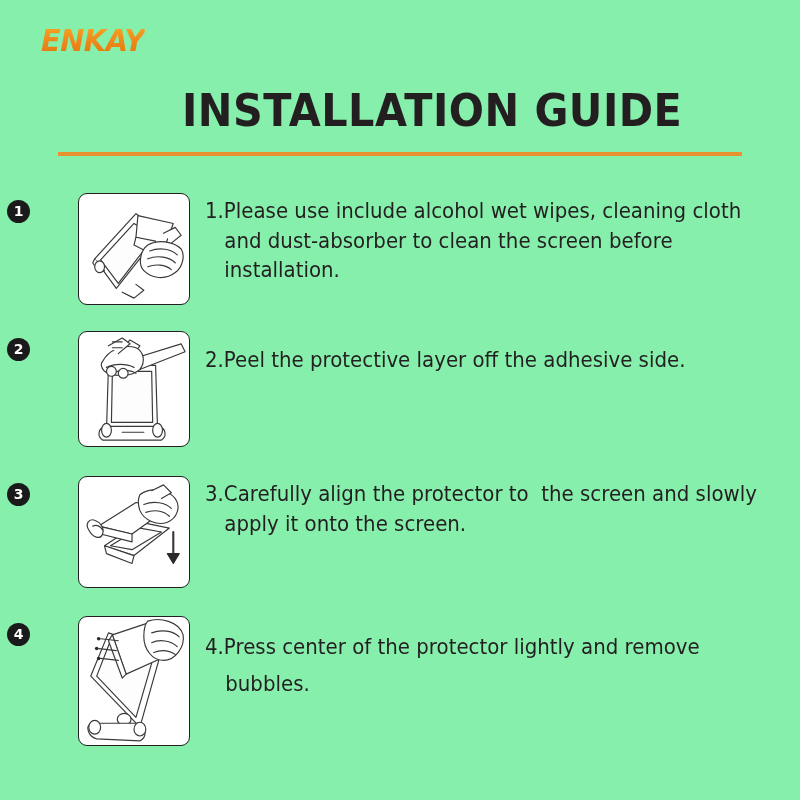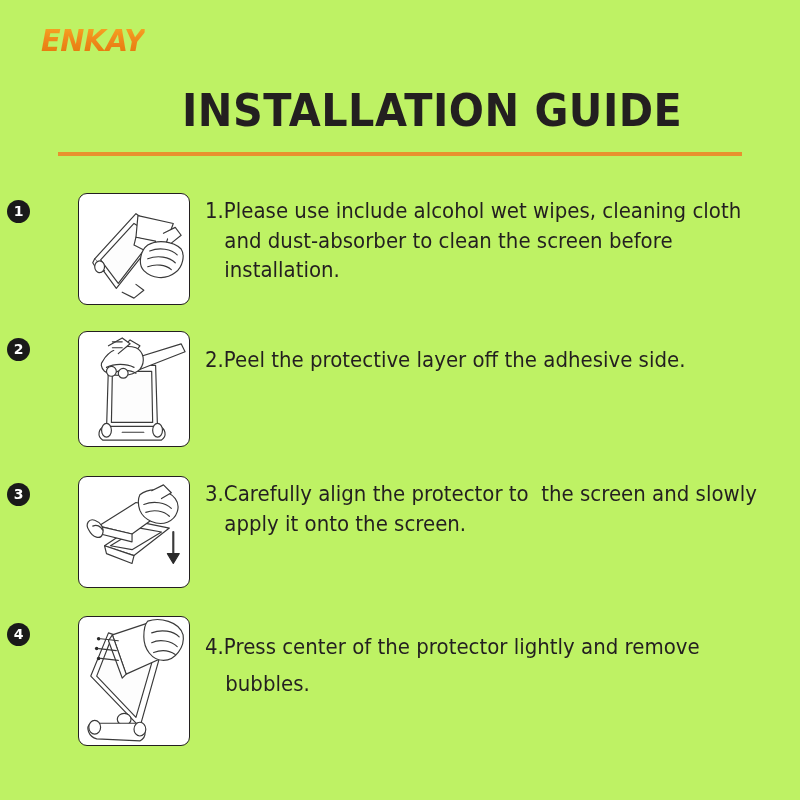--- a/index.html
+++ b/index.html
@@ -12,21 +12,21 @@
     height: 800px;
     position: relative;
     overflow: hidden;
     font-family: "Liberation Sans", sans-serif;
     -webkit-font-smoothing: antialiased;
   }
 
   .page {
     position: absolute;
     inset: 0;
-    background: #bef264;
+    background: #86efac;
   }
 
   
   .brand {
     position: absolute;
     left: 41px;
     top: 25px;
     font-size: 30px;
     line-height: 32px;
     font-weight: bold;

